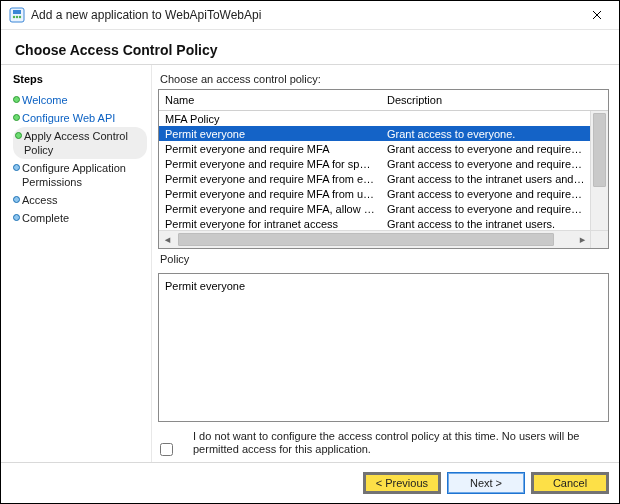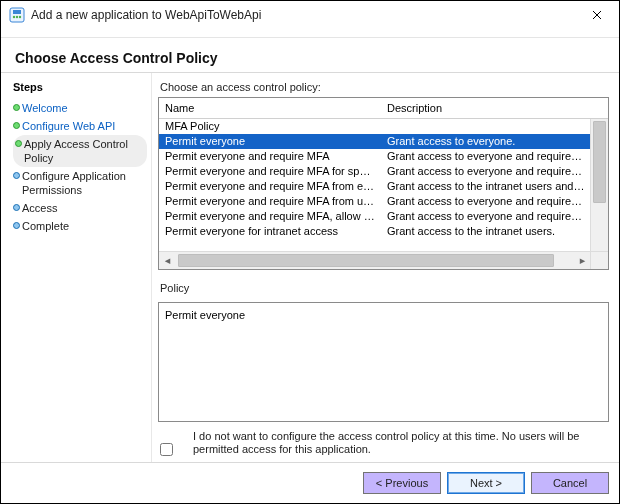--- a/index.html
+++ b/index.html
@@ -1,18 +1,18 @@
 <!DOCTYPE html>
 <html><head>
 <meta charset="utf-8">
 <style>
   html,body{margin:0;padding:0;font-family:"Segoe UI",Tahoma,sans-serif;font-size:11px;color:#000;background:#fff}
   .window{width:620px;height:504px;box-sizing:border-box;border:1px solid #000;background:#fff;display:flex;flex-direction:column}
   
-  .titlebar{display:flex;align-items:center;height:28px;padding:0 6px 8px 8px;border-bottom:1px solid #e5e5e5}
+  .titlebar{display:flex;align-items:center;height:28px;padding:0 6px 0 8px;border-bottom:1px solid #e5e5e5}
   .app-icon{width:16px;height:16px;margin-right:6px;flex:0 0 auto}
   .title-text{flex:1 1 auto;font-size:12px;color:#222}
   .close-btn{width:32px;height:22px;display:flex;align-items:center;justify-content:center;border-radius:0}
   .close-btn svg{display:block}
   
   .page-header{padding:12px 14px 6px 14px;font-size:14px;font-weight:600;color:#111}
   
   .body{display:flex;flex:1 1 auto;min-height:0;border-top:1px solid #d9d9d9}
   .body-inner{display:flex;flex:1 1 auto;min-height:0}
   
@@ -22,21 +22,21 @@
   .step .bullet{width:7px;height:7px;border-radius:50%;flex:0 0 auto;margin-top:3px;border:1px solid #1a6fb3;background:#fff;box-sizing:border-box}
   .step.completed .bullet{border-color:#2e9c33;background:#6edc72}
   .step.completed .label{color:#0b61c3}
   .step.current{background:#eeeeee;border-radius:12px;padding:2px 2px}
   .step.current .bullet{border-color:#2e9c33;background:#6edc72}
   .step.upcoming .bullet{border-color:#1a6fb3;background:#8fc6ef}
   .step .label{font-size:11px;color:#222;white-space:normal}
   
   .main{flex:1 1 auto;display:flex;flex-direction:column;min-width:0;padding:6px 10px 6px 6px;box-sizing:border-box;border-left:1px solid #e8e8e8}
   .field-label{font-size:11px;color:#222;margin:2px 0 4px 2px}
-  .list-box{border:1px solid #8a8a8a;height:180px;display:flex;flex-direction:column;background:#fff;position:relative;box-sizing:border-box}
+  .list-box{border:1px solid #8a8a8a;height:160px;display:flex;flex-direction:column;background:#fff;position:relative;box-sizing:border-box}
   .list-header,.list-row{display:flex;align-items:center;font-size:11px}
   .list-header{background:#fff;border-bottom:1px solid #d0d0d0;height:20px}
   .list-header .col,.list-row .col{padding:0 6px;white-space:nowrap;overflow:hidden;text-overflow:ellipsis}
   .col-name{flex:0 0 210px}
   .col-desc{flex:1 1 auto}
   .col-scroll{flex:0 0 17px}
   .list-body{flex:1 1 auto;overflow:hidden;position:relative}
   .list-rows{position:absolute;inset:0 17px 17px 0;overflow:hidden}
   .list-row{height:15px}
   .list-row.selected{background:#1463c7;color:#fff}
@@ -47,21 +47,21 @@
   .harrow{width:17px;height:17px;display:flex;align-items:center;justify-content:center;color:#666}
   .htrack{flex:1 1 auto;position:relative;height:100%}
   .hthumb{position:absolute;top:2px;bottom:2px;left:2px;right:20px;background:#c9c9c9;border:1px solid #bdbdbd;border-radius:1px}
   .scroll-corner{position:absolute;right:0;bottom:0;width:17px;height:17px;background:#f0f0f0;border-left:1px solid #dcdcdc;border-top:1px solid #dcdcdc}
   .policy-box{border:1px solid #8a8a8a;flex:1 1 auto;margin-top:4px;padding:6px;box-sizing:border-box;overflow:auto;min-height:120px;background:#fff}
   .skip-row{display:flex;align-items:flex-end;gap:20px;margin-top:8px;padding:0 2px}
   .skip-row input[type=checkbox]{margin:1px 0 0 0}
   .skip-text{font-size:11px;color:#222;line-height:13px}
   
   .footer{height:40px;flex:0 0 40px;border-top:1px solid #d9d9d9;display:flex;align-items:center;justify-content:flex-end;gap:6px;padding:0 10px}
-  .btn{min-width:78px;height:22px;border:1px solid #737373;background:#c4b5fd;font-size:11px;color:#222;padding:0 10px;cursor:pointer}
+  .btn{min-width:78px;height:22px;border:3px solid #737373;background:#fde047;font-size:11px;color:#222;padding:0 10px;cursor:pointer}
   .btn.default{border:1px solid #1f74d1;background:#eaf3fe;box-shadow:inset 0 0 0 1px #6ea9e8}
 </style>
 </head>
 <body>
 
 <div class="window">
 
   <div class="titlebar">
     <span class="app-icon">
       <svg width="16" height="16" viewBox="0 0 16 16">
@@ -171,21 +171,21 @@
                   <div class="hthumb"></div>
                 </div>
               <div class="harrow">
                 <span>▸</span>
               </div>
             </div>
             <div class="scroll-corner"></div>
           </div>
         </div>
 
-        <div class="field-label" style="margin-top:12px">Policy</div>
+        <div class="field-label" style="margin-top:4px">Policy</div>
         <div class="policy-box">
           <span>Permit everyone</span>
         </div>
 
         <label class="skip-row">
           <input type="checkbox" id="skipchk" style="">
           <span class="skip-text">I do not want to configure the access control policy at this time.  No users will be permitted access for this application.</span>
         </label>
       </div>
     </div>

